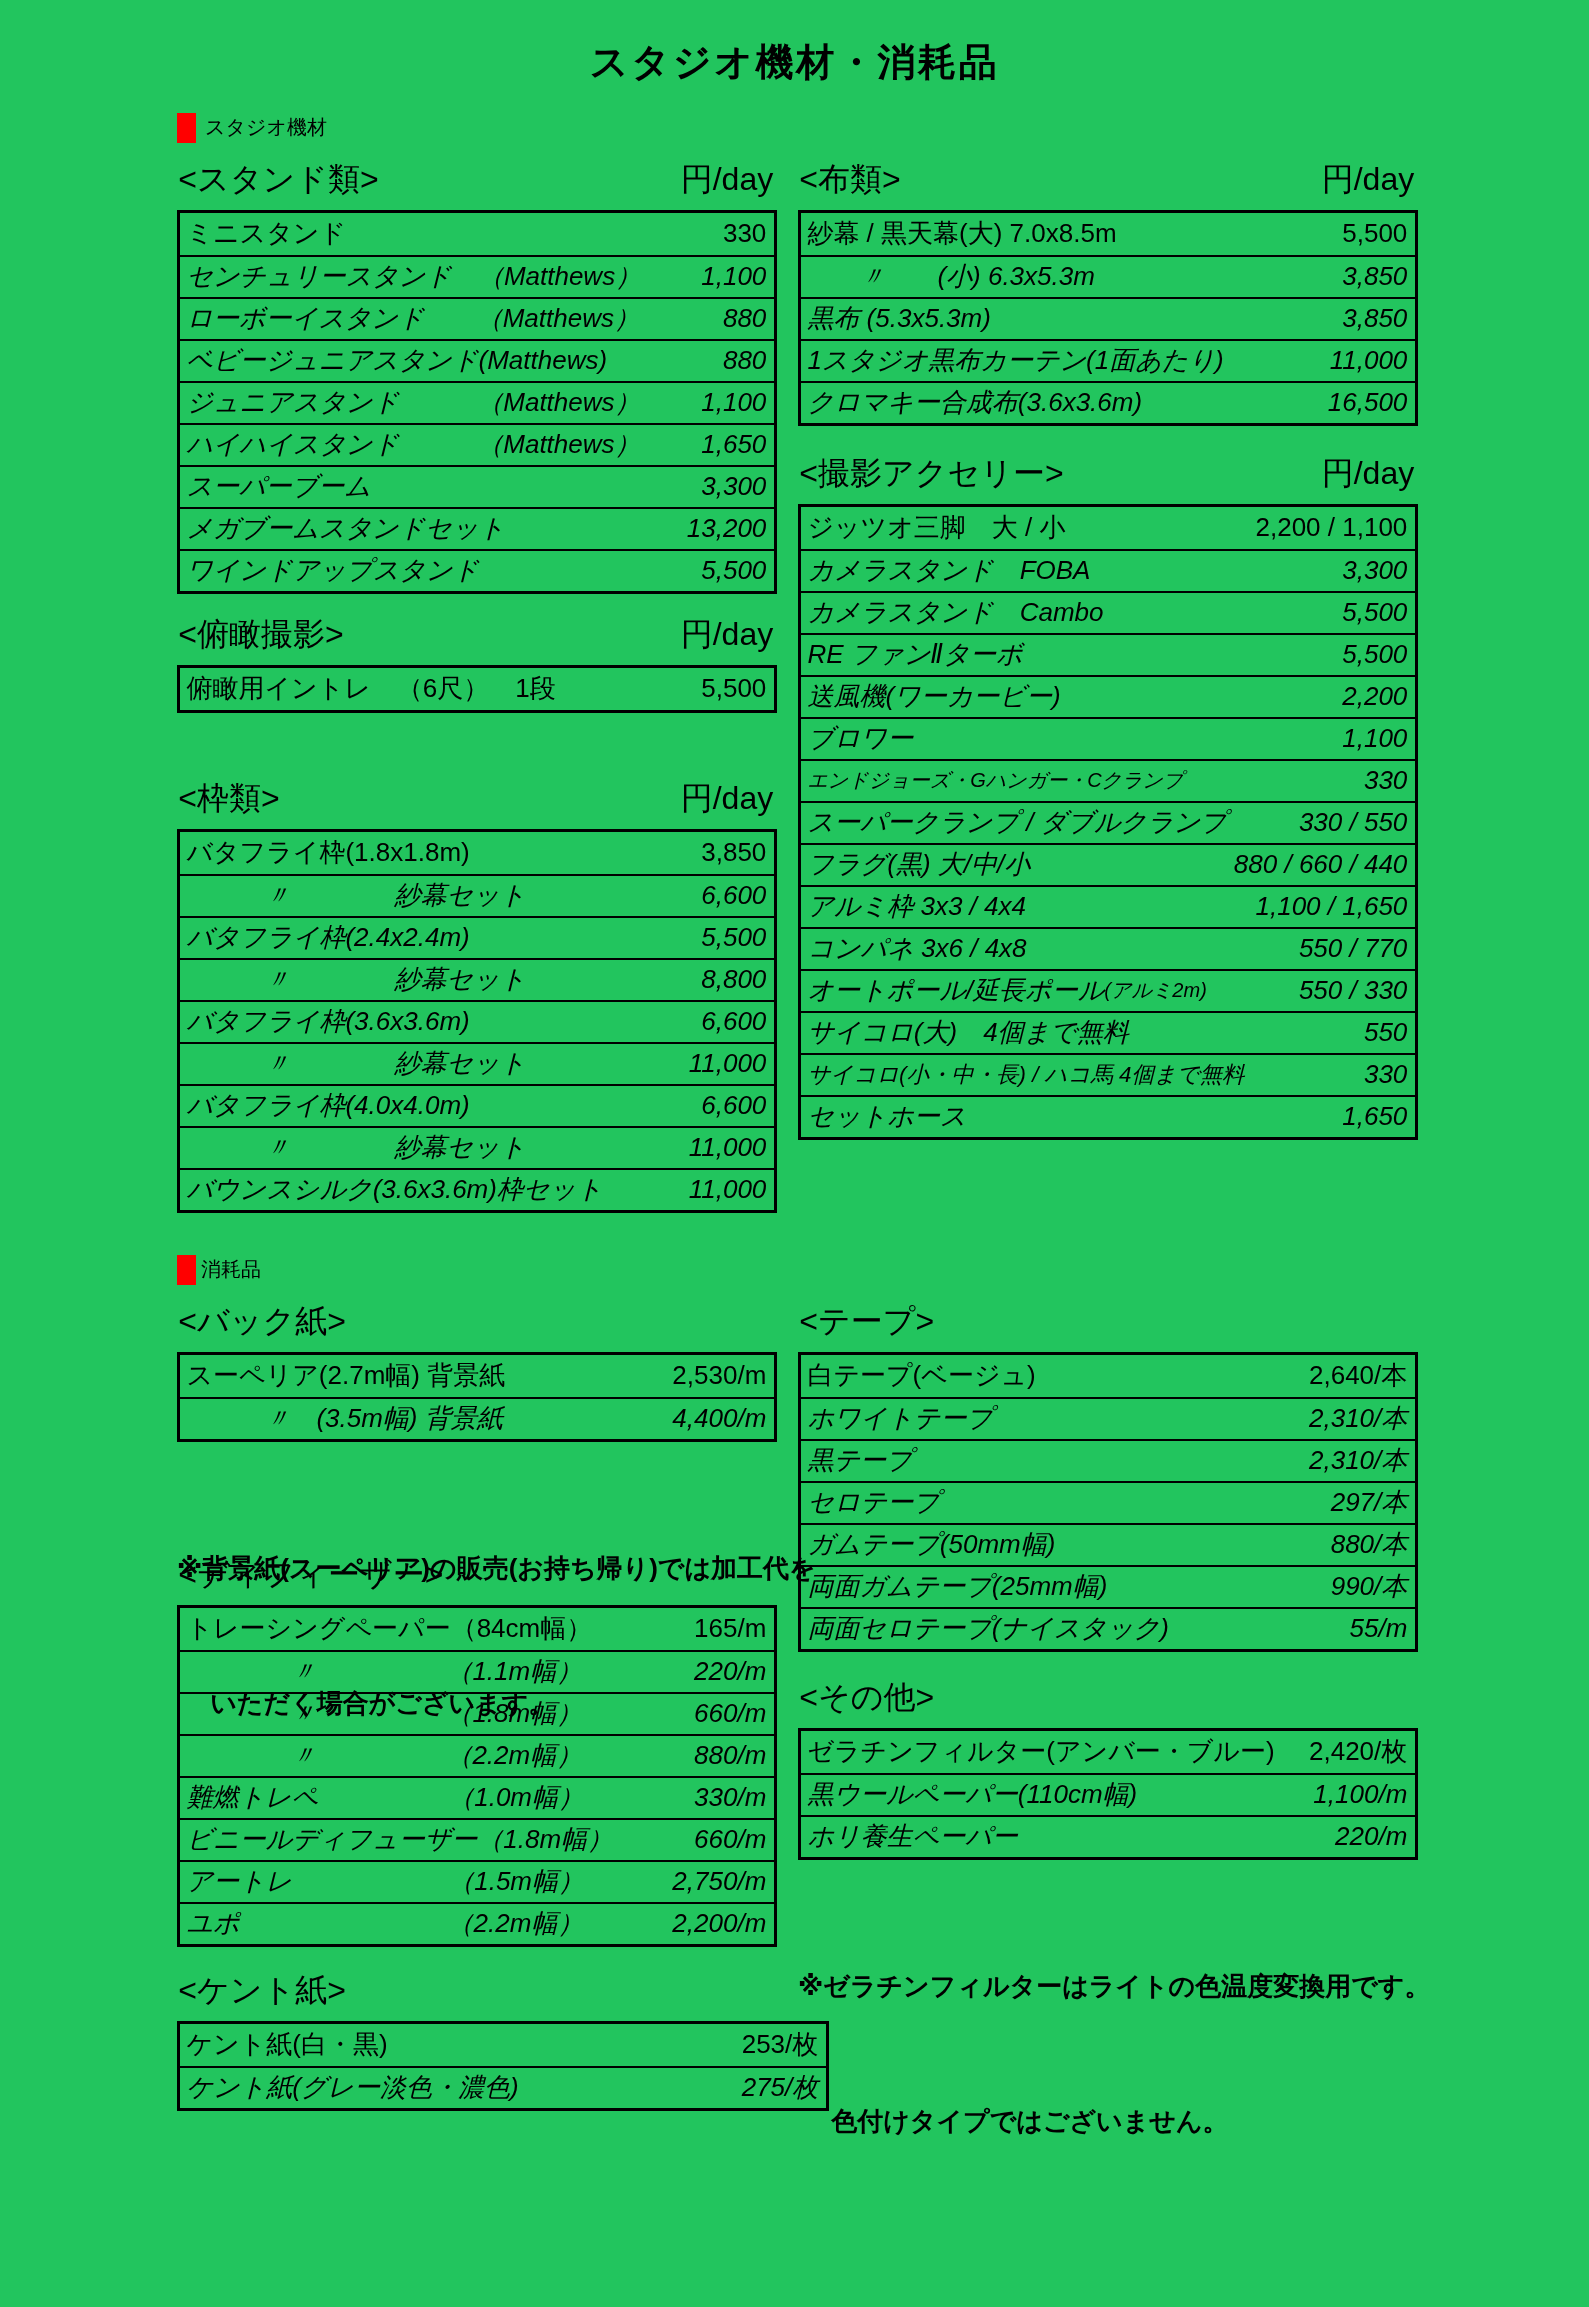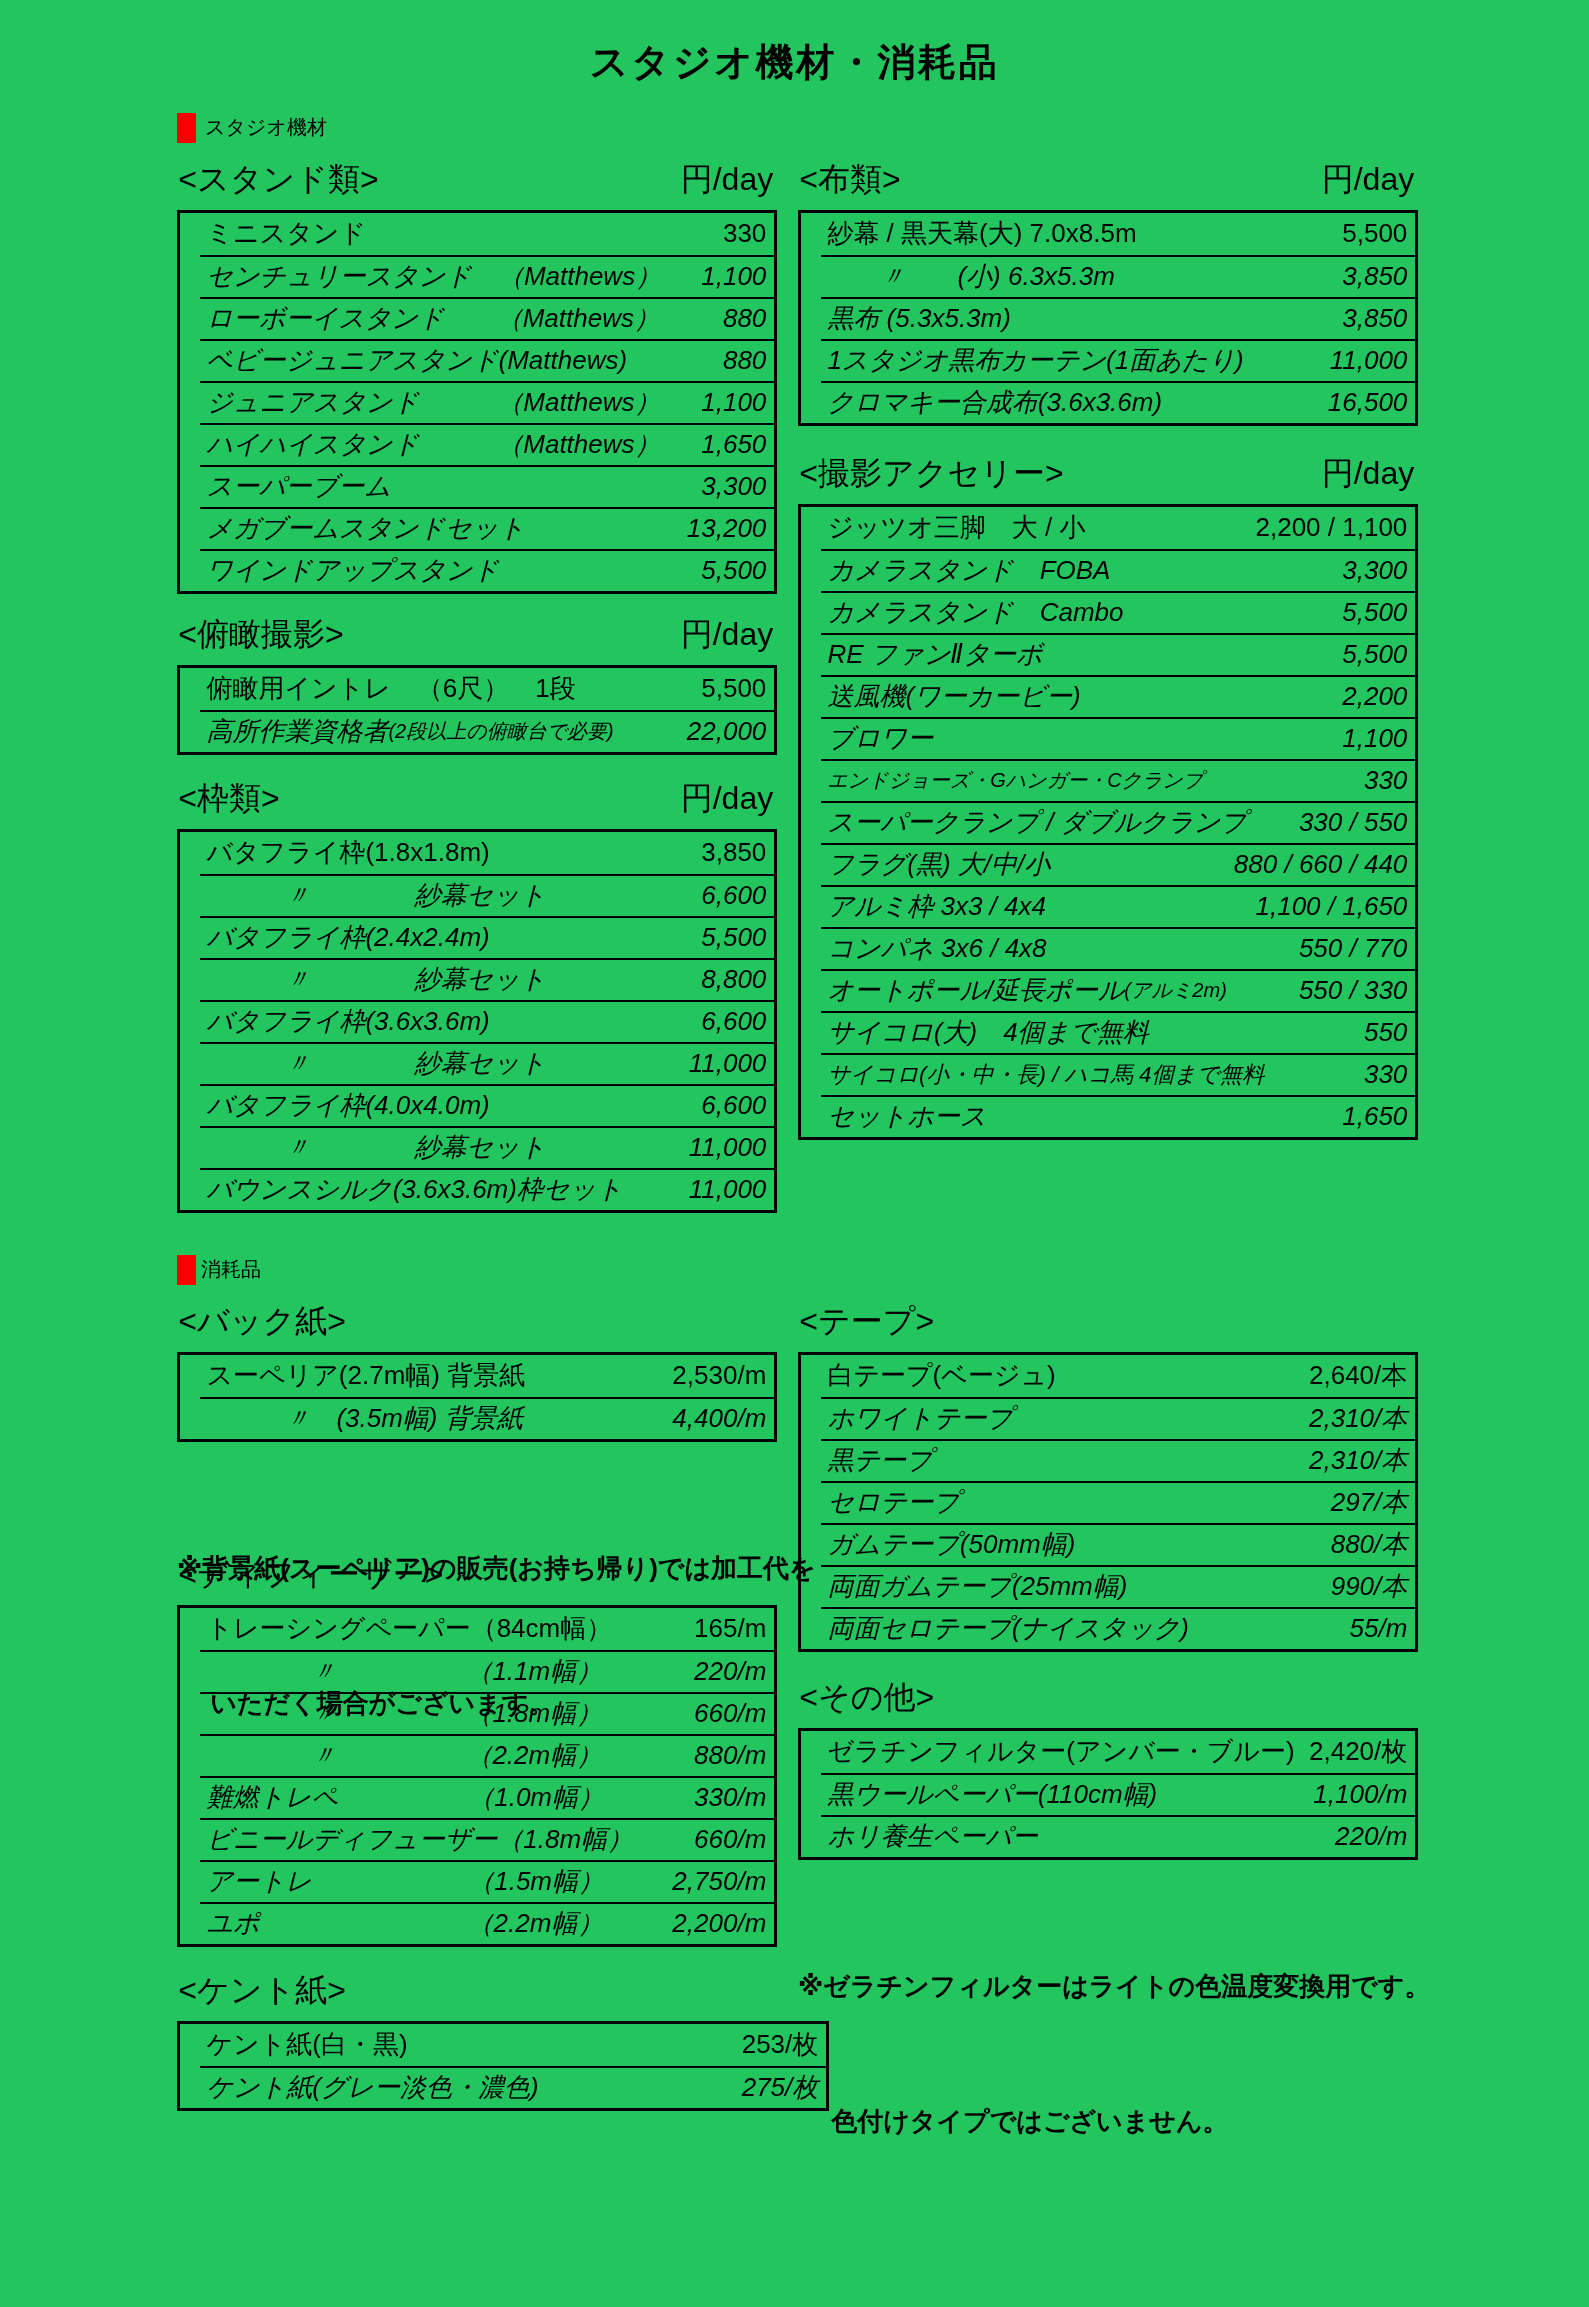--- a/index.html
+++ b/index.html
@@ -33,21 +33,21 @@
   }
   .section{position:absolute;}
   .sec-head{
     display:flex;
     justify-content:space-between;
     align-items:flex-end;
     font-size:32px;
     padding:0 3.8px 7.7px 1.3px;
     white-space:pre;
   }
-  .tbl{border:3.2px solid #000;padding-left:20px;}
+  .tbl{border:3.2px solid #000;}
   .row{
     display:flex;
     align-items:center;
     height:42px;
     box-sizing:border-box;
     font-size:26px;
     white-space:pre;
     overflow:hidden;
   }
   .row + .row{border-top:2.6px solid #000;font-style:italic;}
@@ -118,21 +118,20 @@
 
   <div class="section" id="sec-overhead">
     <div class="sec-head">
       <span>&lt;俯瞰撮影&gt;</span>
       <span>円/day</span>
     </div>
     <div class="tbl">
 
         <div class="row"><span class="lbl">俯瞰用イントレ　（6尺）　1段</span><span class="note-inline"></span><span class="price">5,500</span></div>
 
-        <div class="row"><span class="lbl">高所作業資格者</span><span class="note-inline">(2段以上の俯瞰台で必要)</span><span class="price">22,000</span></div>
       </div>
   </div>
 
   <div class="section" id="sec-frames">
     <div class="sec-head">
       <span>&lt;枠類&gt;</span>
       <span>円/day</span>
     </div>
     <div class="tbl">
 

